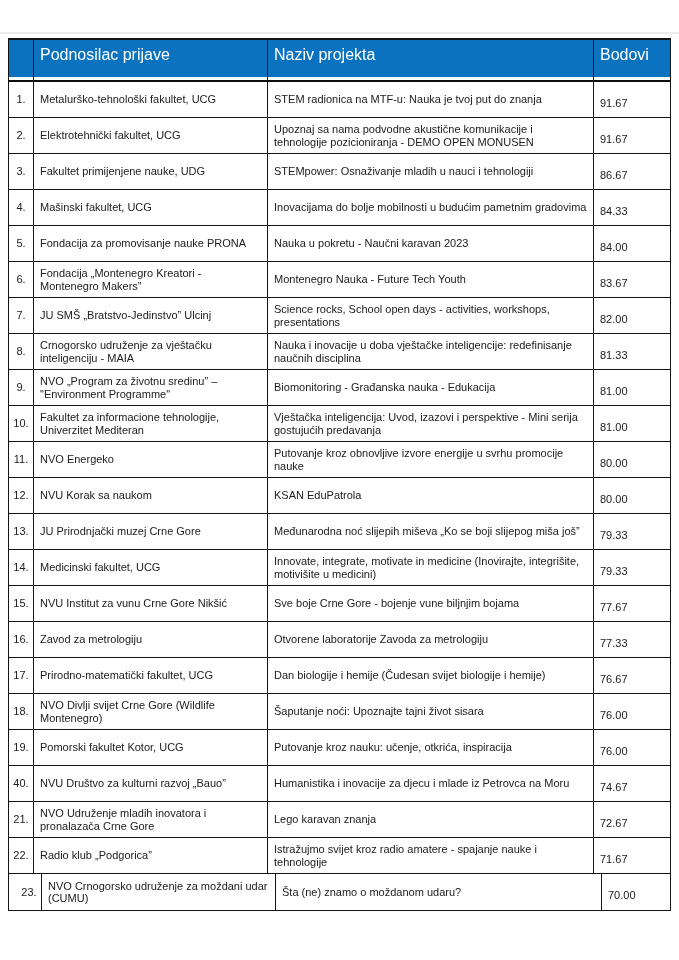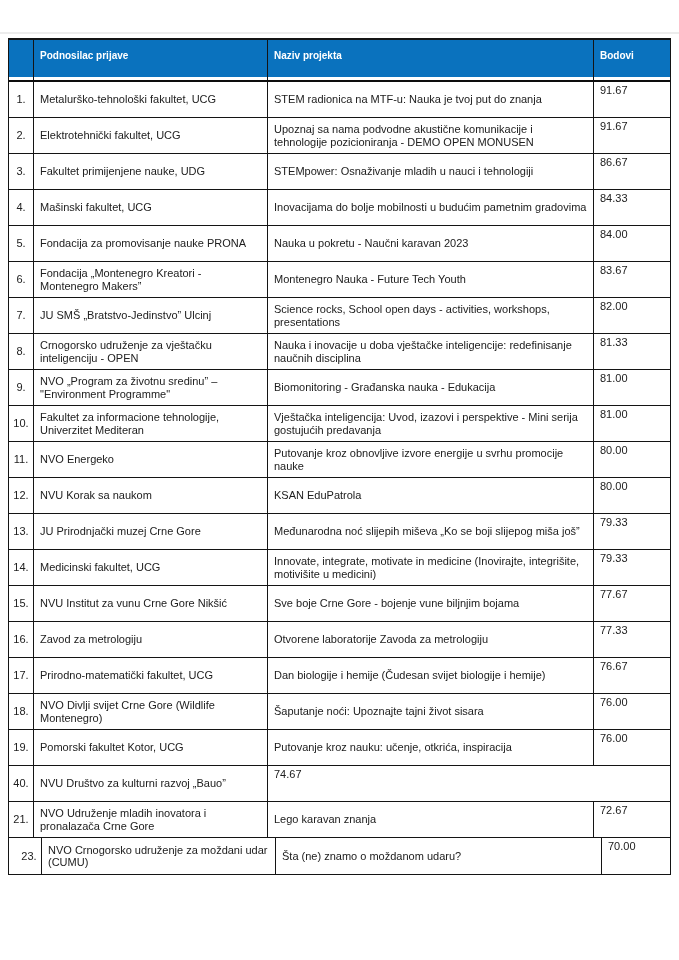--- a/index.html
+++ b/index.html
@@ -28,22 +28,22 @@
   .thead {
     display:flex;
     height:40px;
     border-bottom:2.6px solid #0d0d0d;
   }
   .th {
     box-sizing:border-box;
     background:linear-gradient(#0a72be calc(100% - 3px), #ffffff calc(100% - 3px));
     border-right:1.6px solid #141414;
     color:#ffffff;
-    font-weight:bold;
-    font-size:10px;
+    font-weight:normal;
+    font-size:16px;
     display:flex; align-items:center;
     padding:0 6px 10px 6px;
   }
   .th:last-child { border-right:none; }
   .w-no  { width:25px; }
   .w-app { width:234px; }
   .w-proj{ width:326px; }
   .w-pts { flex:1; }
   .tr {
     display:flex;
@@ -58,21 +58,21 @@
     border-right:1.6px solid #141414;
     font-size:11px;
     line-height:12.5px;
     color:#202020;
     display:flex; align-items:center;
     padding:1px 6px;
     overflow:hidden;
   }
   .td:last-child { border-right:none; }
   .c-no { justify-content:center; padding:1px 2px; }
-  .c-pts { align-items:flex-start; padding-top:2px; }
+  .c-pts { align-items:flex-start; padding-top:15px; }
 </style>
 </head>
 <body>
 
 <div class="scan-artifact-line"></div>
 
 <div class="rank-table">
   <div class="thead">
     <div class="th w-no"></div>
     <div class="th w-app">Podnosilac prijave</div>
@@ -124,21 +124,21 @@
 
   <div class="tr">
     <div class="td c-no w-no">7.</div>
     <div class="td c-app w-app">JU SMŠ „Bratstvo-Jedinstvo” Ulcinj</div>
     <div class="td c-proj w-proj">Science rocks, School open days - activities, workshops, presentations</div>
     <div class="td c-pts w-pts">82.00</div>
   </div>
 
   <div class="tr">
     <div class="td c-no w-no">8.</div>
-    <div class="td c-app w-app">Crnogorsko udruženje za vještačku inteligenciju - OPEN</div>
+    <div class="td c-app w-app">Crnogorsko udruženje za vještačku inteligenciju - MAIA</div>
     <div class="td c-proj w-proj">Nauka i inovacije u doba vještačke inteligencije: redefinisanje naučnih disciplina</div>
     <div class="td c-pts w-pts">81.33</div>
   </div>
 
   <div class="tr">
     <div class="td c-no w-no">9.</div>
     <div class="td c-app w-app">NVO „Program za životnu sredinu” – "Environment Programme"</div>
     <div class="td c-proj w-proj">Biomonitoring - Građanska nauka - Edukacija</div>
     <div class="td c-pts w-pts">81.00</div>
   </div>
@@ -209,30 +209,37 @@
   <div class="tr">
     <div class="td c-no w-no">19.</div>
     <div class="td c-app w-app">Pomorski fakultet Kotor, UCG</div>
     <div class="td c-proj w-proj">Putovanje kroz nauku: učenje, otkrića, inspiracija</div>
     <div class="td c-pts w-pts">76.00</div>
   </div>
 
   <div class="tr">
     <div class="td c-no w-no">40.</div>
     <div class="td c-app w-app">NVU Društvo za kulturni razvoj „Bauo”</div>
+    <div class="td c-proj w-proj">Humanistika i inovacije za djecu i mlade iz Petrovca na Moru</div>
     <div class="td c-pts w-pts">74.67</div>
   </div>
 
   <div class="tr">
     <div class="td c-no w-no">21.</div>
     <div class="td c-app w-app">NVO Udruženje mladih inovatora i pronalazača Crne Gore</div>
     <div class="td c-proj w-proj">Lego karavan znanja</div>
     <div class="td c-pts w-pts">72.67</div>
   </div>
 
+  <div class="tr">
+    <div class="td c-no w-no">22.</div>
+    <div class="td c-app w-app">Radio klub „Podgorica”</div>
+    <div class="td c-proj w-proj">Istražujmo svijet kroz radio amatere - spajanje nauke i tehnologije</div>
+    <div class="td c-pts w-pts">71.67</div>
+  </div>
 
   <div class="tr">
     <div class="td c-no w-no">23.</div>
     <div class="td c-app w-app">NVO Crnogorsko udruženje za moždani udar (CUMU)</div>
     <div class="td c-proj w-proj">Šta (ne) znamo o moždanom udaru?</div>
     <div class="td c-pts w-pts">70.00</div>
   </div>
 </div>
 </div>
 

